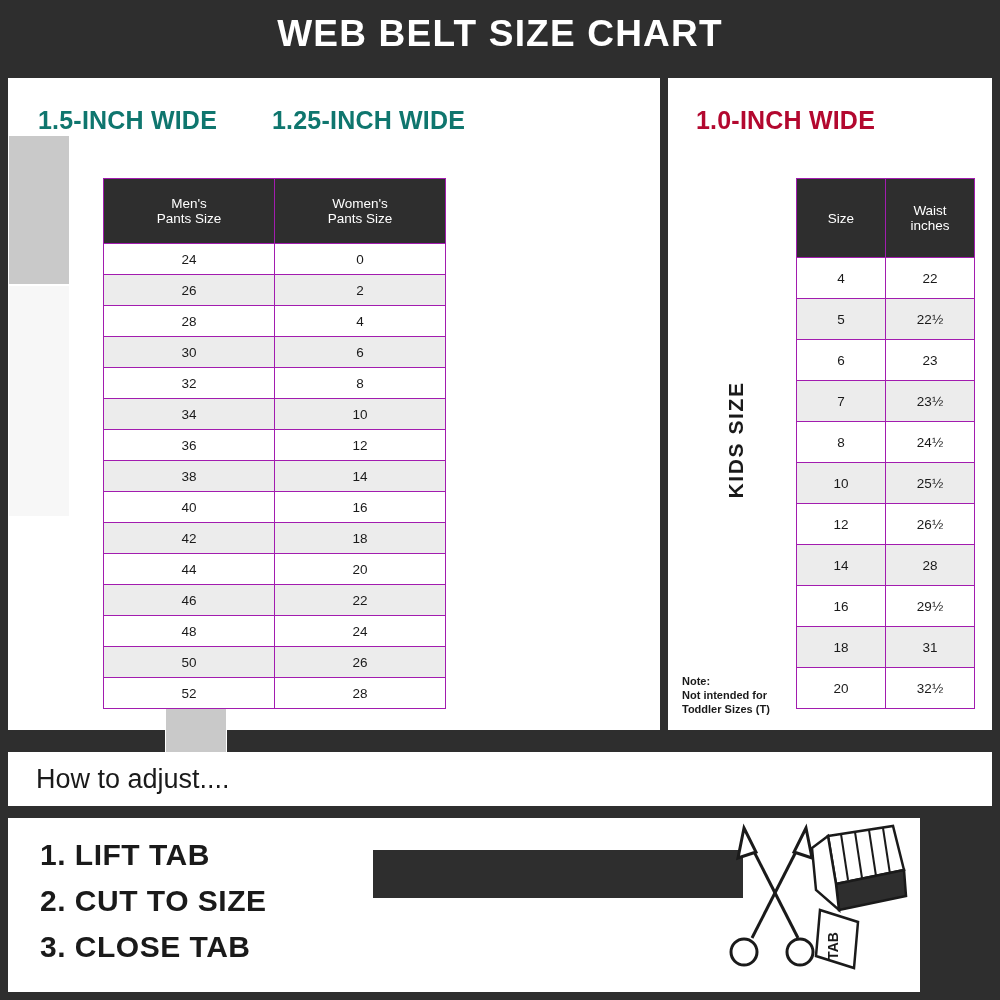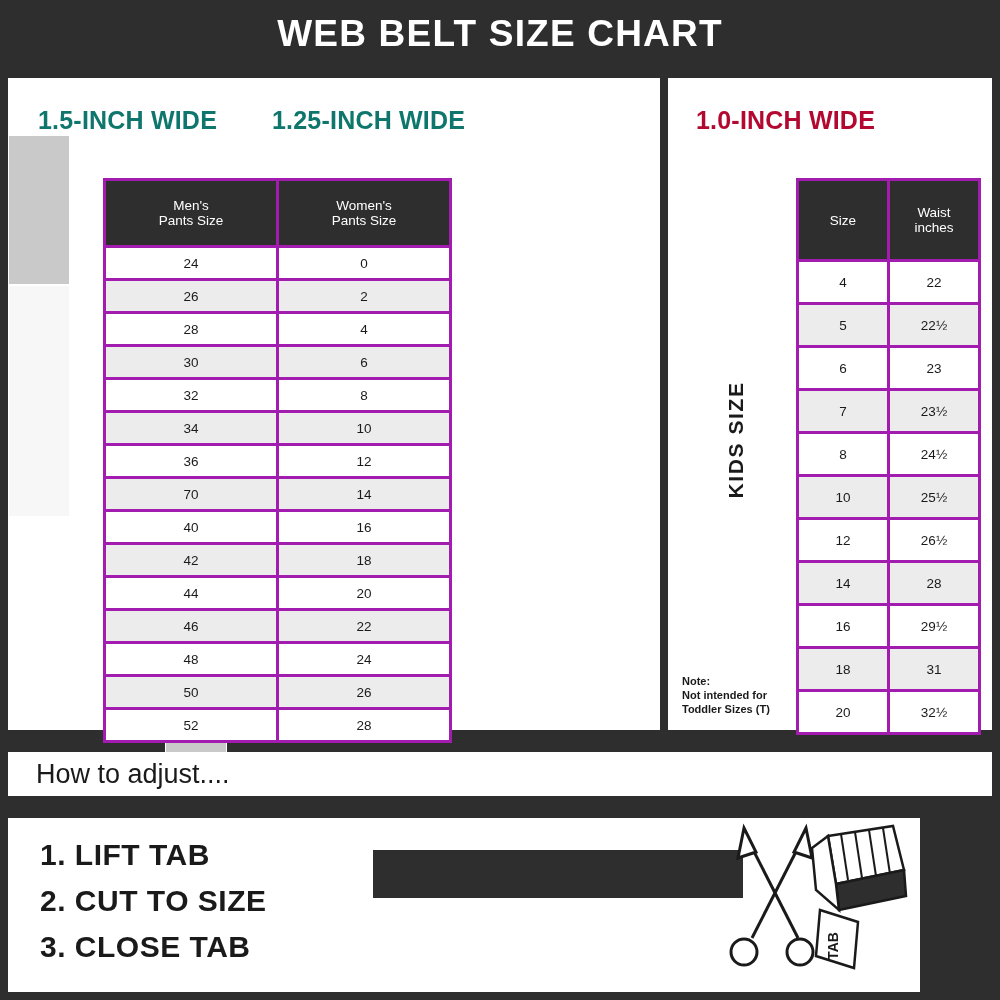--- a/index.html
+++ b/index.html
@@ -76,21 +76,21 @@
     position: absolute;
     left: 95px;
     top: 100px;
     width: 456px;
   }
   table.sz {
     border-collapse: collapse;
     table-layout: fixed;
   }
   table.sz td, table.sz th {
-    border: 3px solid #a21caf;
+    border: 1px solid #a21caf;
     text-align: center;
     font-size: 13.5px;
     color: #1a1a1a;
     padding: 0;
   }
   .hdr {
     background: #2e2e2e;
     color: #ffffff !important;
     font-size: 12.5px;
     line-height: 15px;
@@ -193,21 +193,21 @@
     text-align: left;
   }
   .kcell { height: 40px; }
 
   
   .howto-label {
     position: absolute;
     left: 8px;
     top: 752px;
     width: 984px;
-    height: 44px;
+    height: 54px;
     background: #ffffff;
     display: flex;
     align-items: center;
   }
   .howto-label span {
     margin-left: 28px;
     font-size: 27px;
     color: #1a1a1a;
   }
   .howto {
@@ -308,21 +308,21 @@
               </tr>
               <tr>
                 <td class="cell alt">34</td>
                 <td class="cell alt">10</td>
               </tr>
               <tr>
                 <td class="cell">36</td>
                 <td class="cell">12</td>
               </tr>
               <tr>
-                <td class="cell alt">70</td>
+                <td class="cell alt">38</td>
                 <td class="cell alt">14</td>
               </tr>
               <tr>
                 <td class="cell">40</td>
                 <td class="cell">16</td>
               </tr>
               <tr>
                 <td class="cell alt">42</td>
                 <td class="cell alt">18</td>
               </tr>

